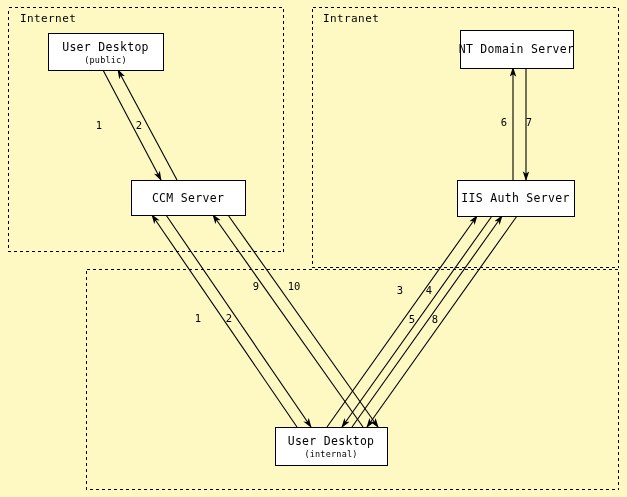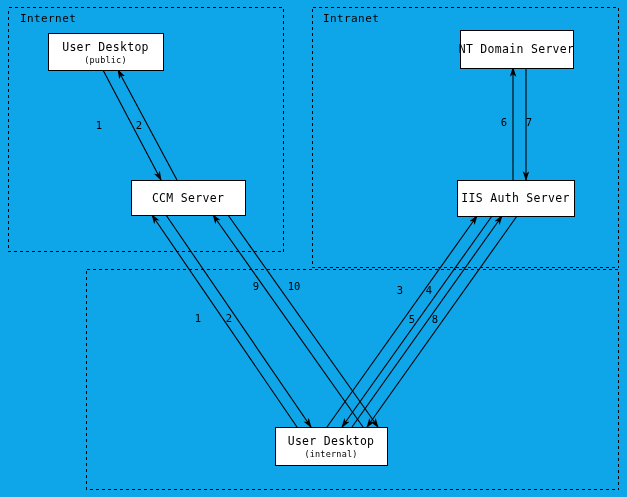--- a/index.html
+++ b/index.html
@@ -10,21 +10,21 @@
   body {
     width: 627px;
     height: 497px;
     font-family: "DejaVu Sans Mono", monospace;
     overflow: hidden;
   }
   #diagram-root {
     position: relative;
     width: 627px;
     height: 497px;
-    background: #0ea5e9;
+    background: #fef9c3;
   }
   svg#diagram-svg {
     display: block;
     width: 627px;
     height: 497px;
   }
   .zone-rect {
     fill: none;
     stroke: #000000;
     stroke-width: 1;

